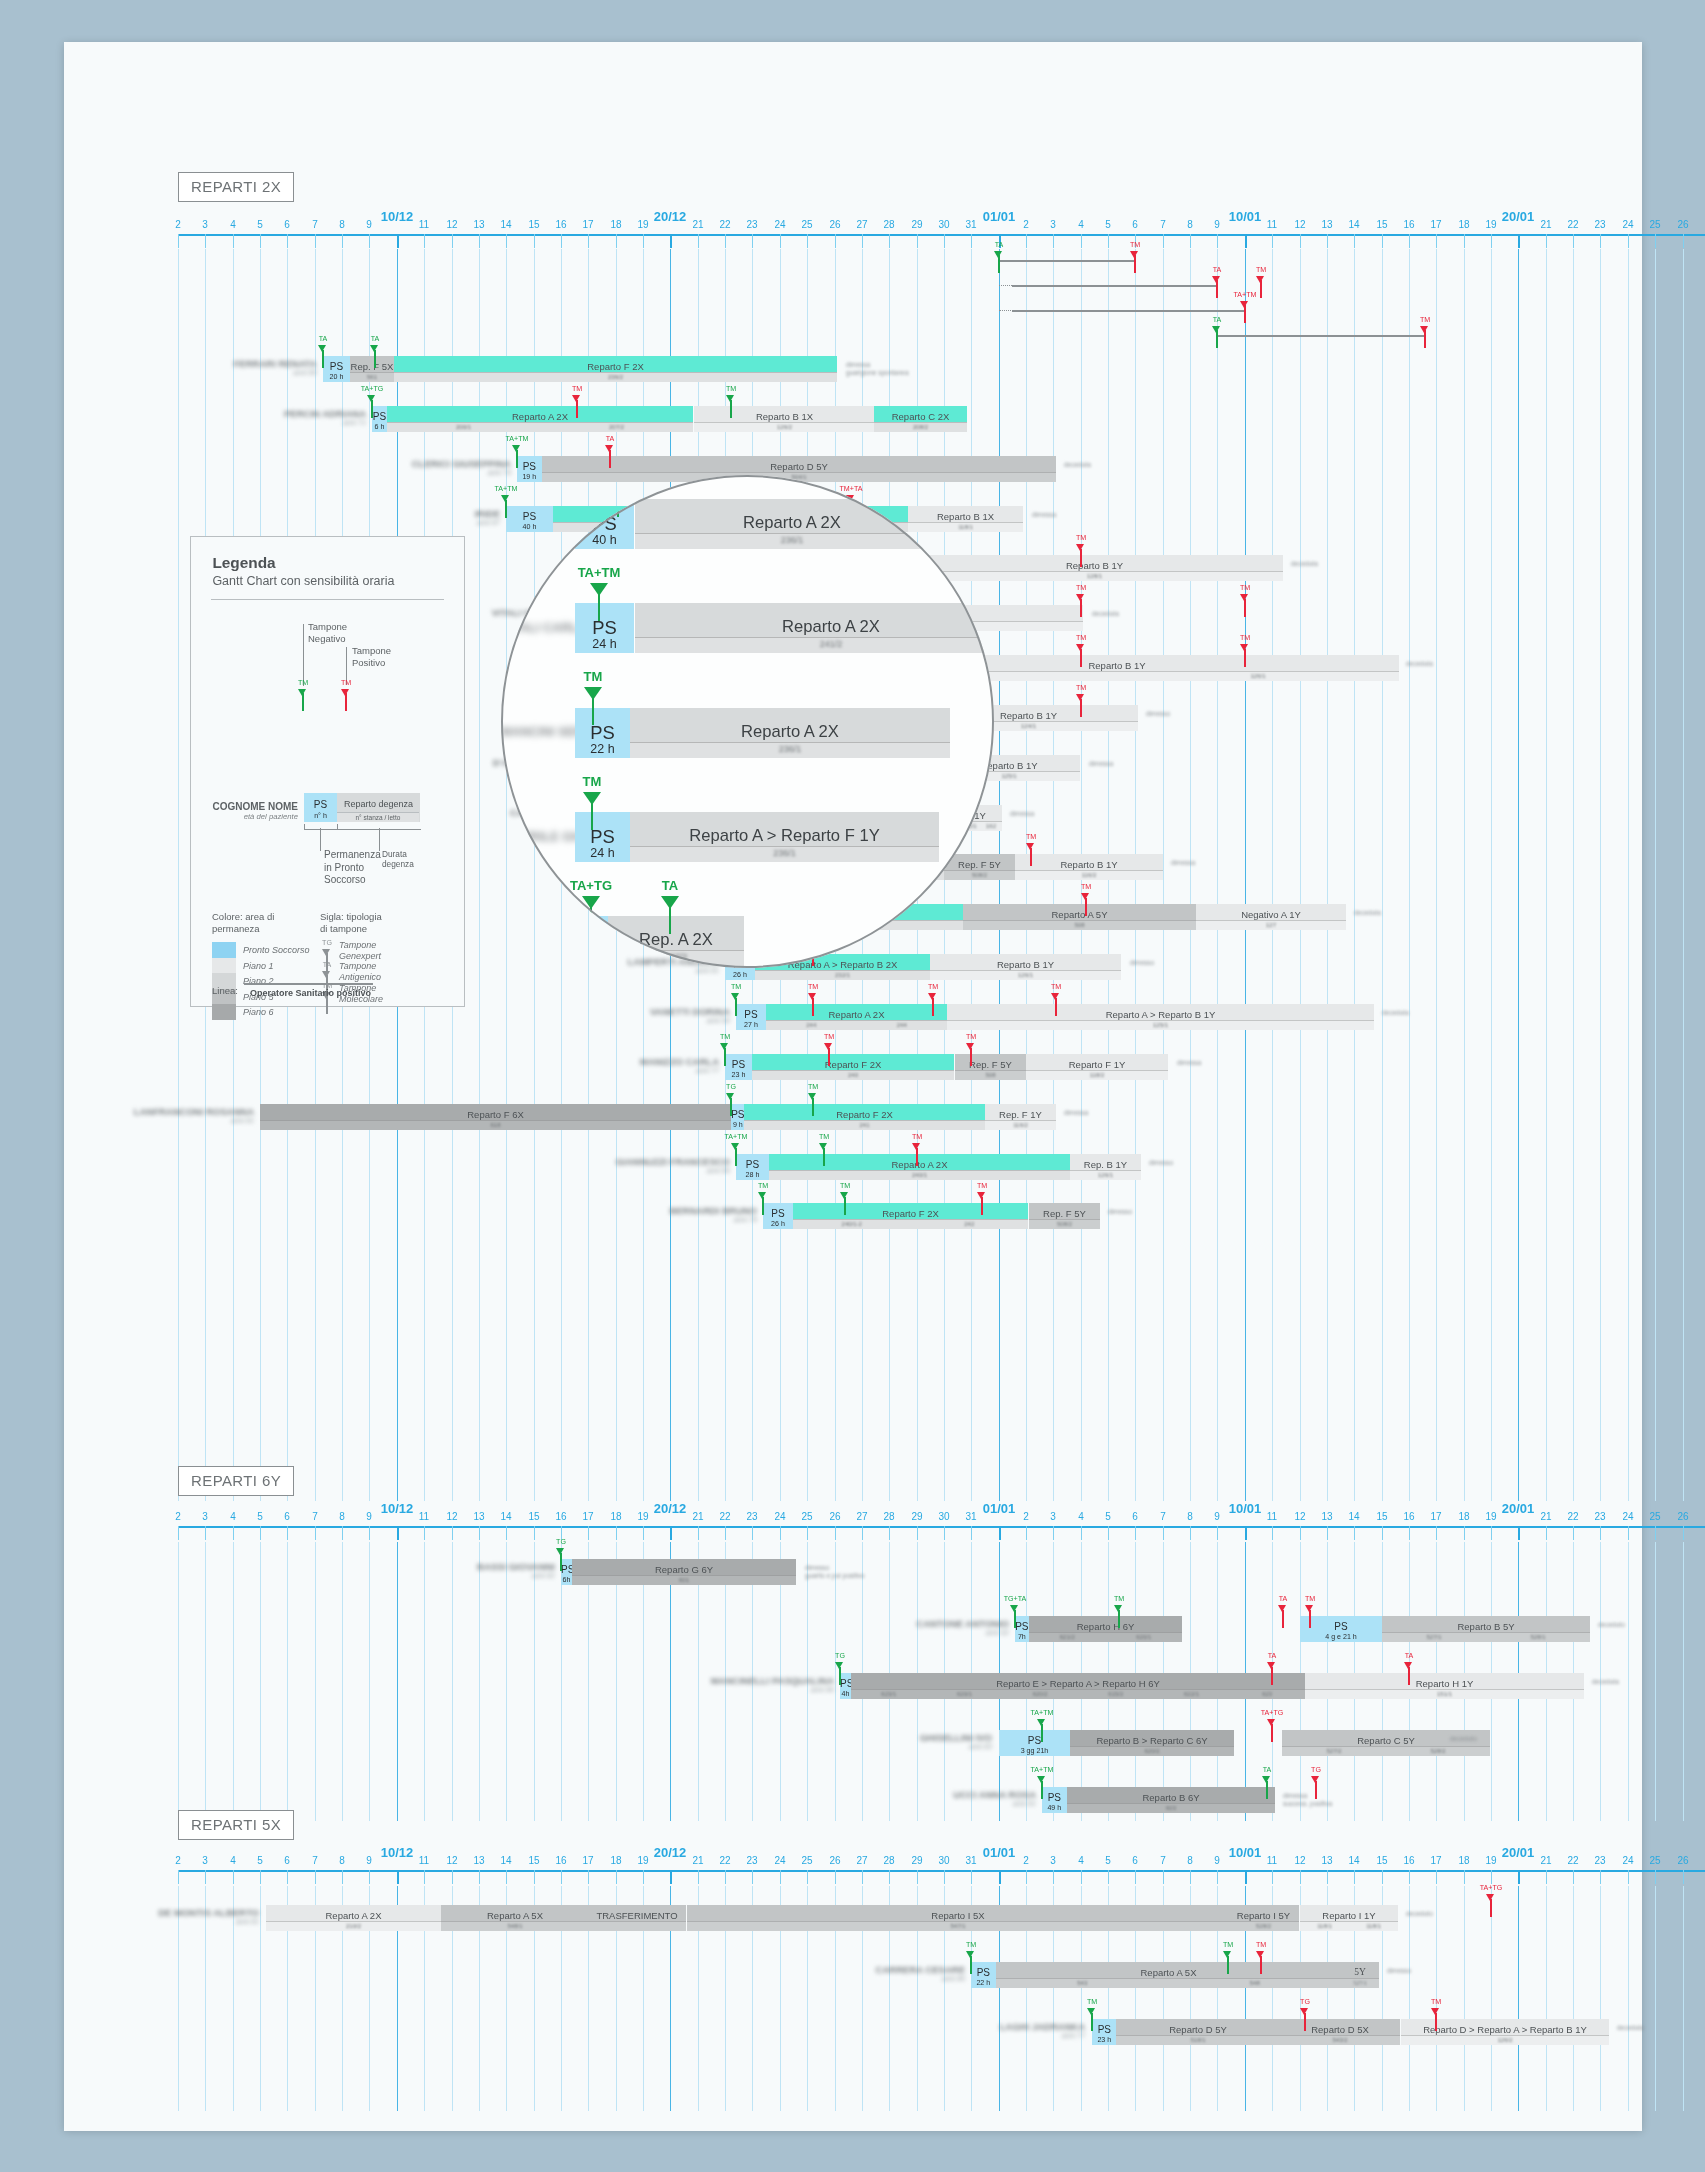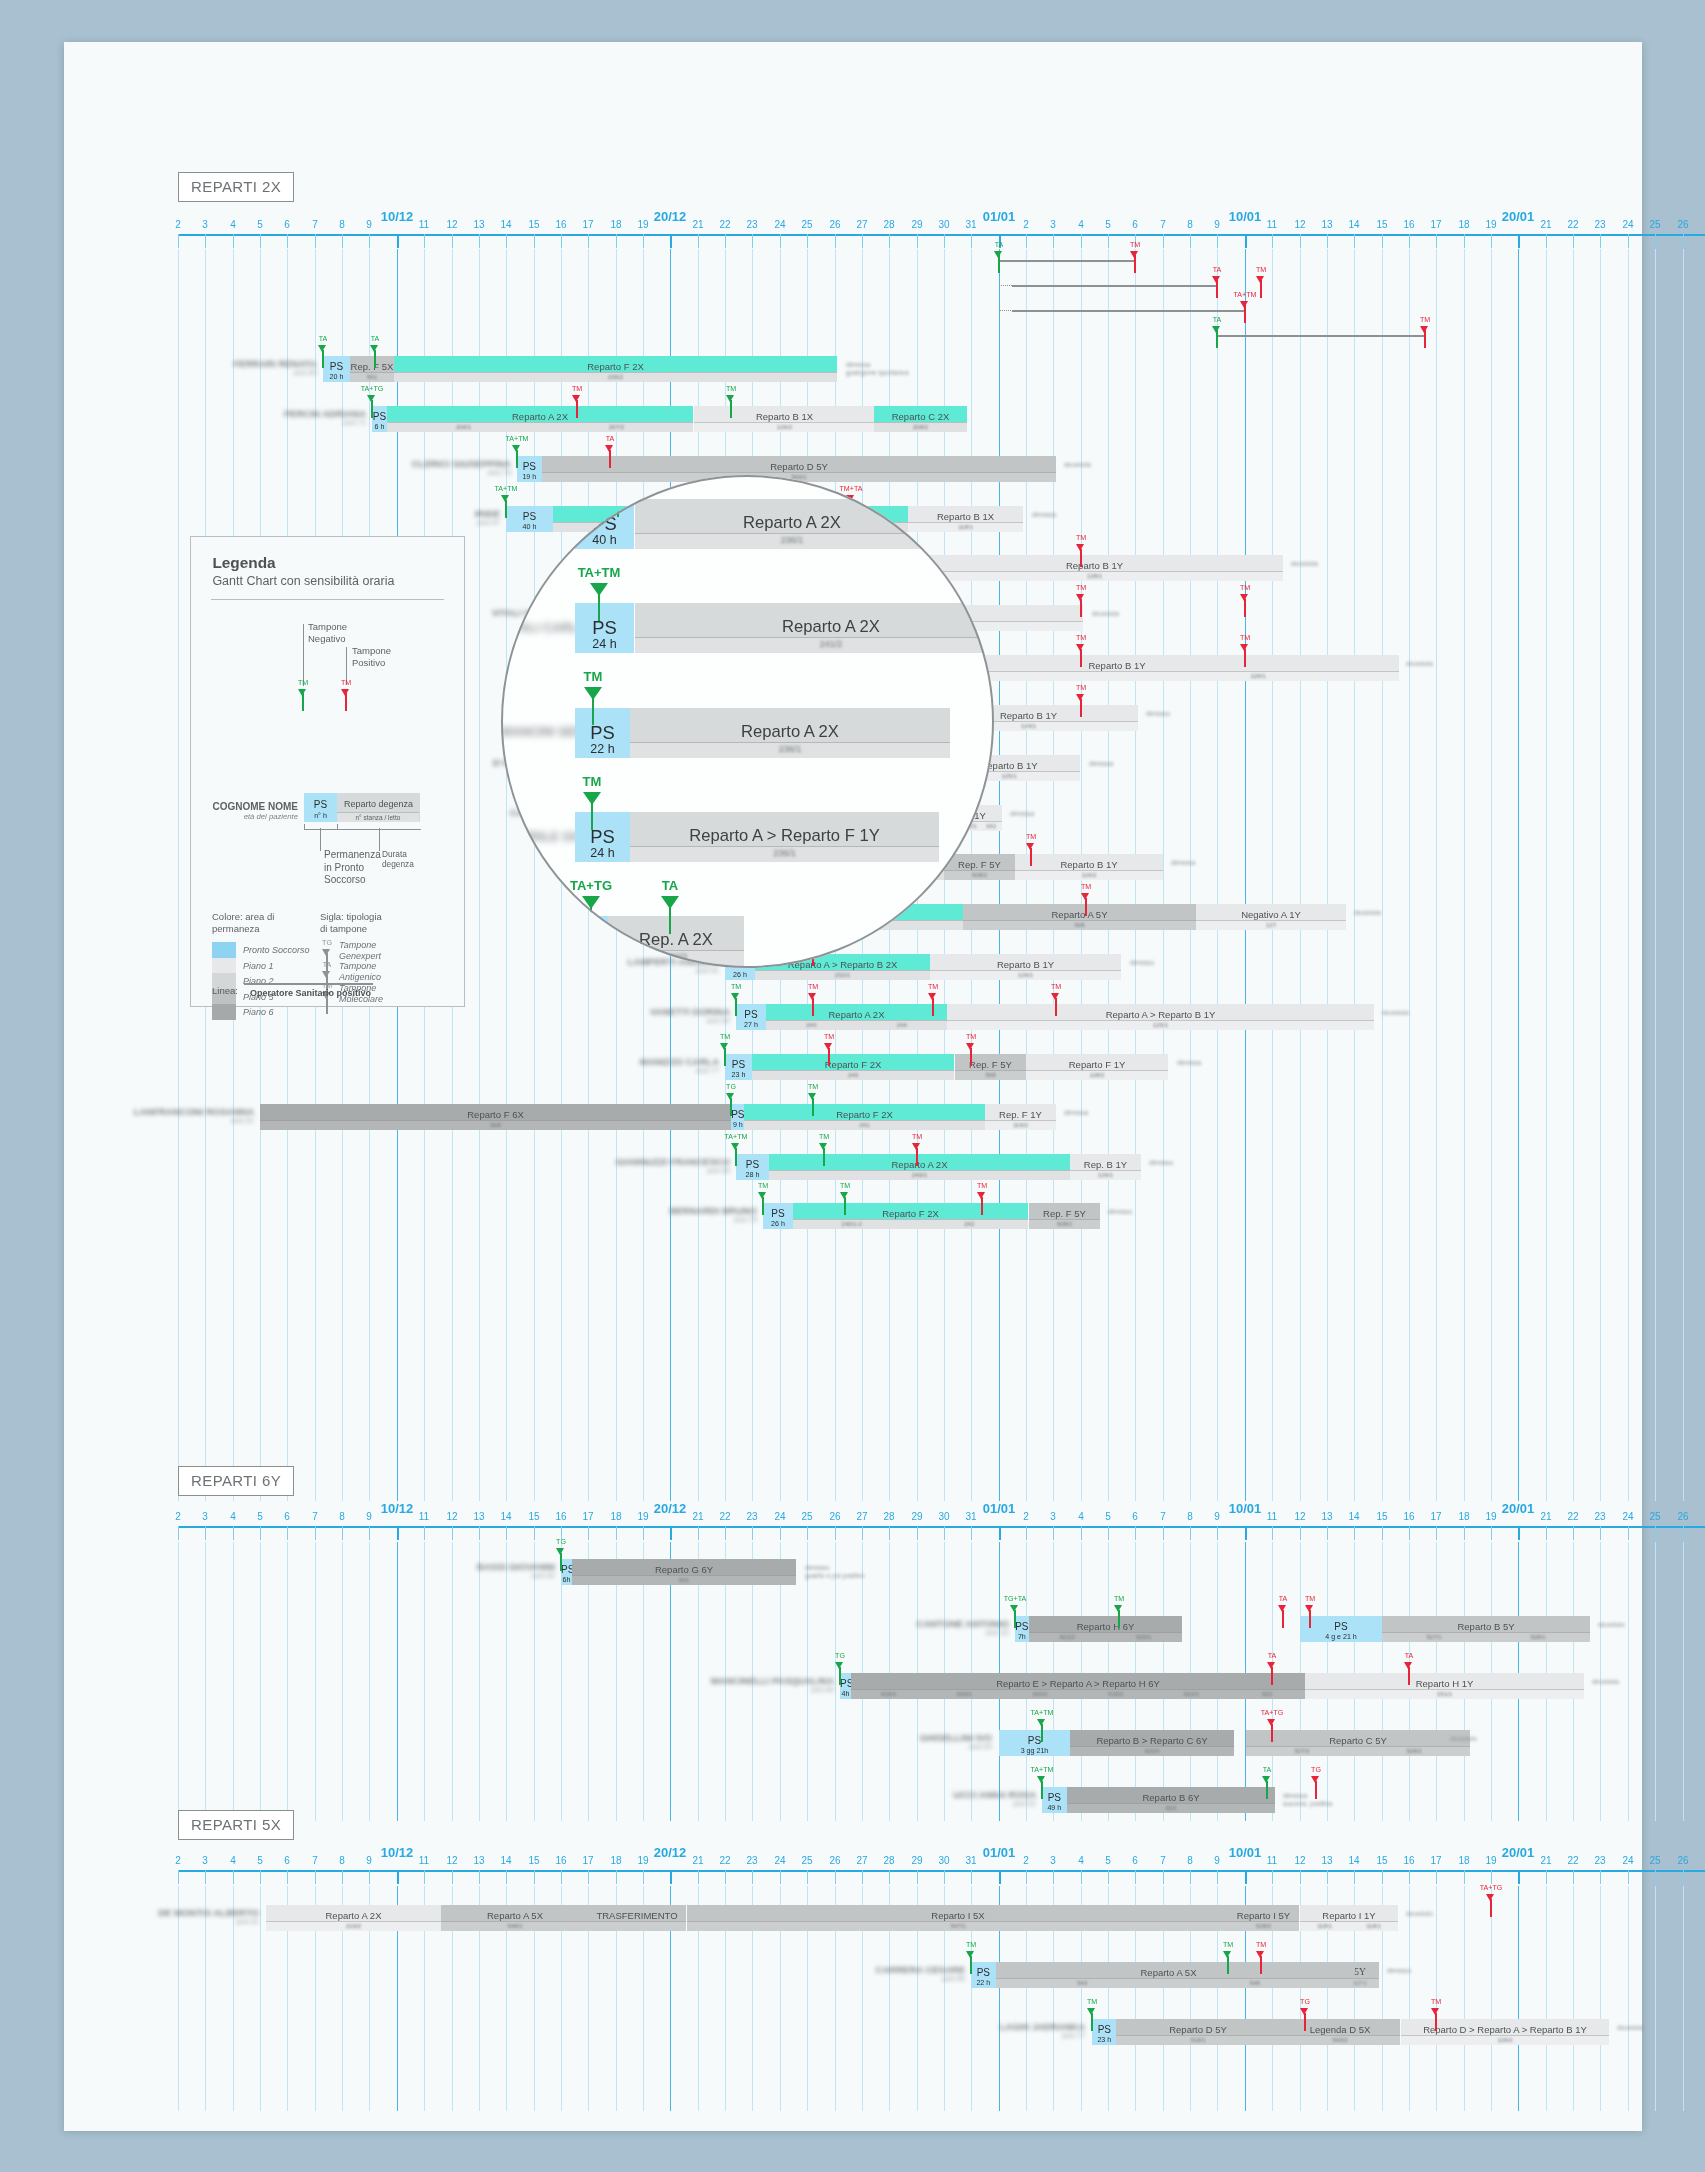--- a/index.html
+++ b/index.html
@@ -1231,21 +1231,21 @@
         <div class="bar ps" style="left: 821px; width: 71px;">
           <div class="lbl">PS</div>
           <div class="hrs">3 gg 21h</div>
         </div>
         <div class="bar p6" style="left: 892px; width: 164px;">
           <div class="lbl">Reparto B &gt; Reparto C 6Y</div>
           <div class="sub">
             <span style="left: 50%;">620/2</span>
           </div>
         </div>
-        <div class="bar p5" style="left: 1068px; width: 224px;">
+        <div class="bar p5" style="left: 1104px; width: 208px;">
           <div class="lbl">Reparto C 5Y</div>
           <div class="sub">
             <span style="left: 25%;">527/2</span>
             <span style="left: 75%;">528/2</span>
           </div>
         </div>
         <div class="note" style="left: 1272px; top: 4.7px; white-space: pre; line-height: 1.3;">deceduto</div>
         <div class="flag g" style="left: 864px; top: -14.2px;">
           <div class="ft">TA+TM</div>
           <div class="head"></div>
@@ -1547,21 +1547,21 @@
           <div class="lbl">PS</div>
           <div class="hrs">23 h</div>
         </div>
         <div class="bar p5" style="left: 938px; width: 164px;">
           <div class="lbl">Reparto D 5Y</div>
           <div class="sub">
             <span style="left: 50%;">518/1</span>
           </div>
         </div>
         <div class="bar p5" style="left: 1102px; width: 120px;">
-          <div class="lbl">Legenda D 5X</div>
+          <div class="lbl">Reparto D 5X</div>
           <div class="sub">
             <span style="left: 50%;">543/2</span>
           </div>
         </div>
         <div class="bar p1" style="left: 1223px; width: 208px;">
           <div class="lbl">Reparto D &gt; Reparto A &gt; Reparto B 1Y</div>
           <div class="sub">
             <span style="left: 50%;">126/2</span>
           </div>
         </div>

